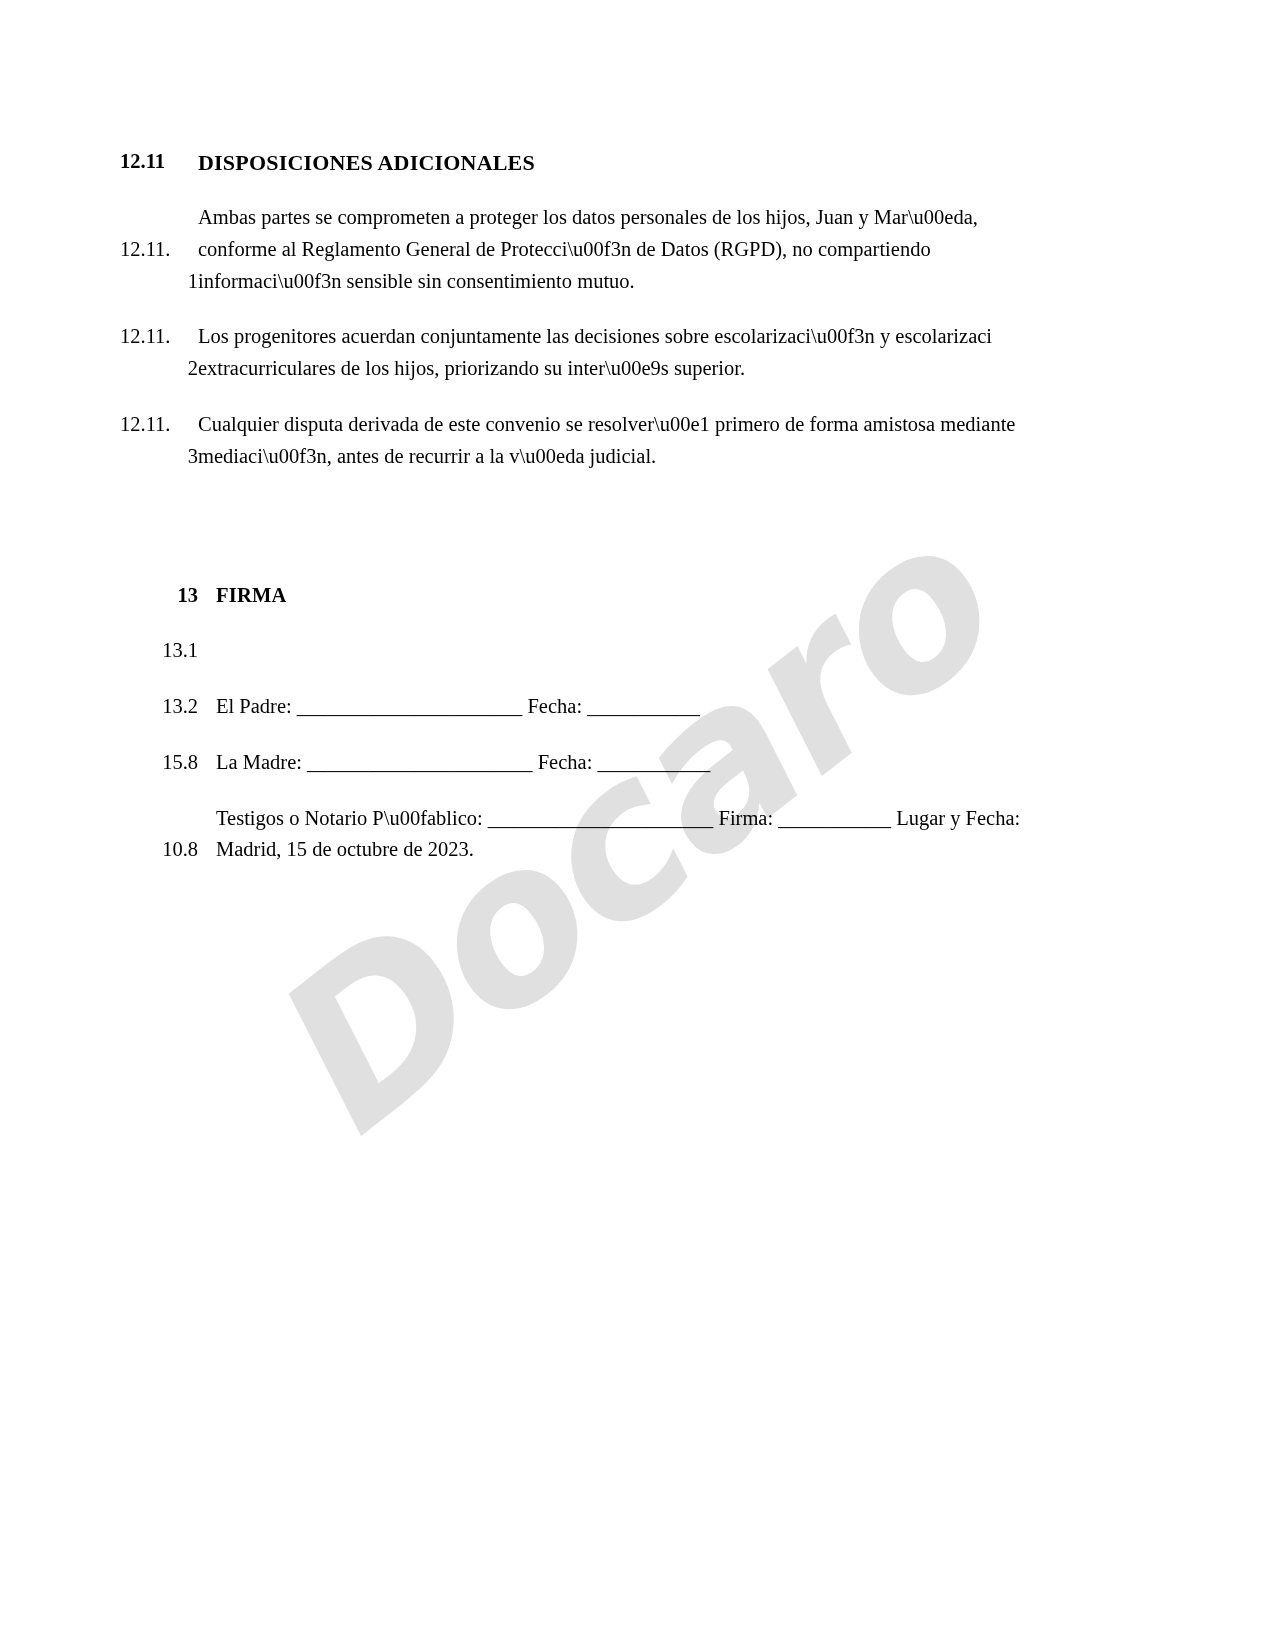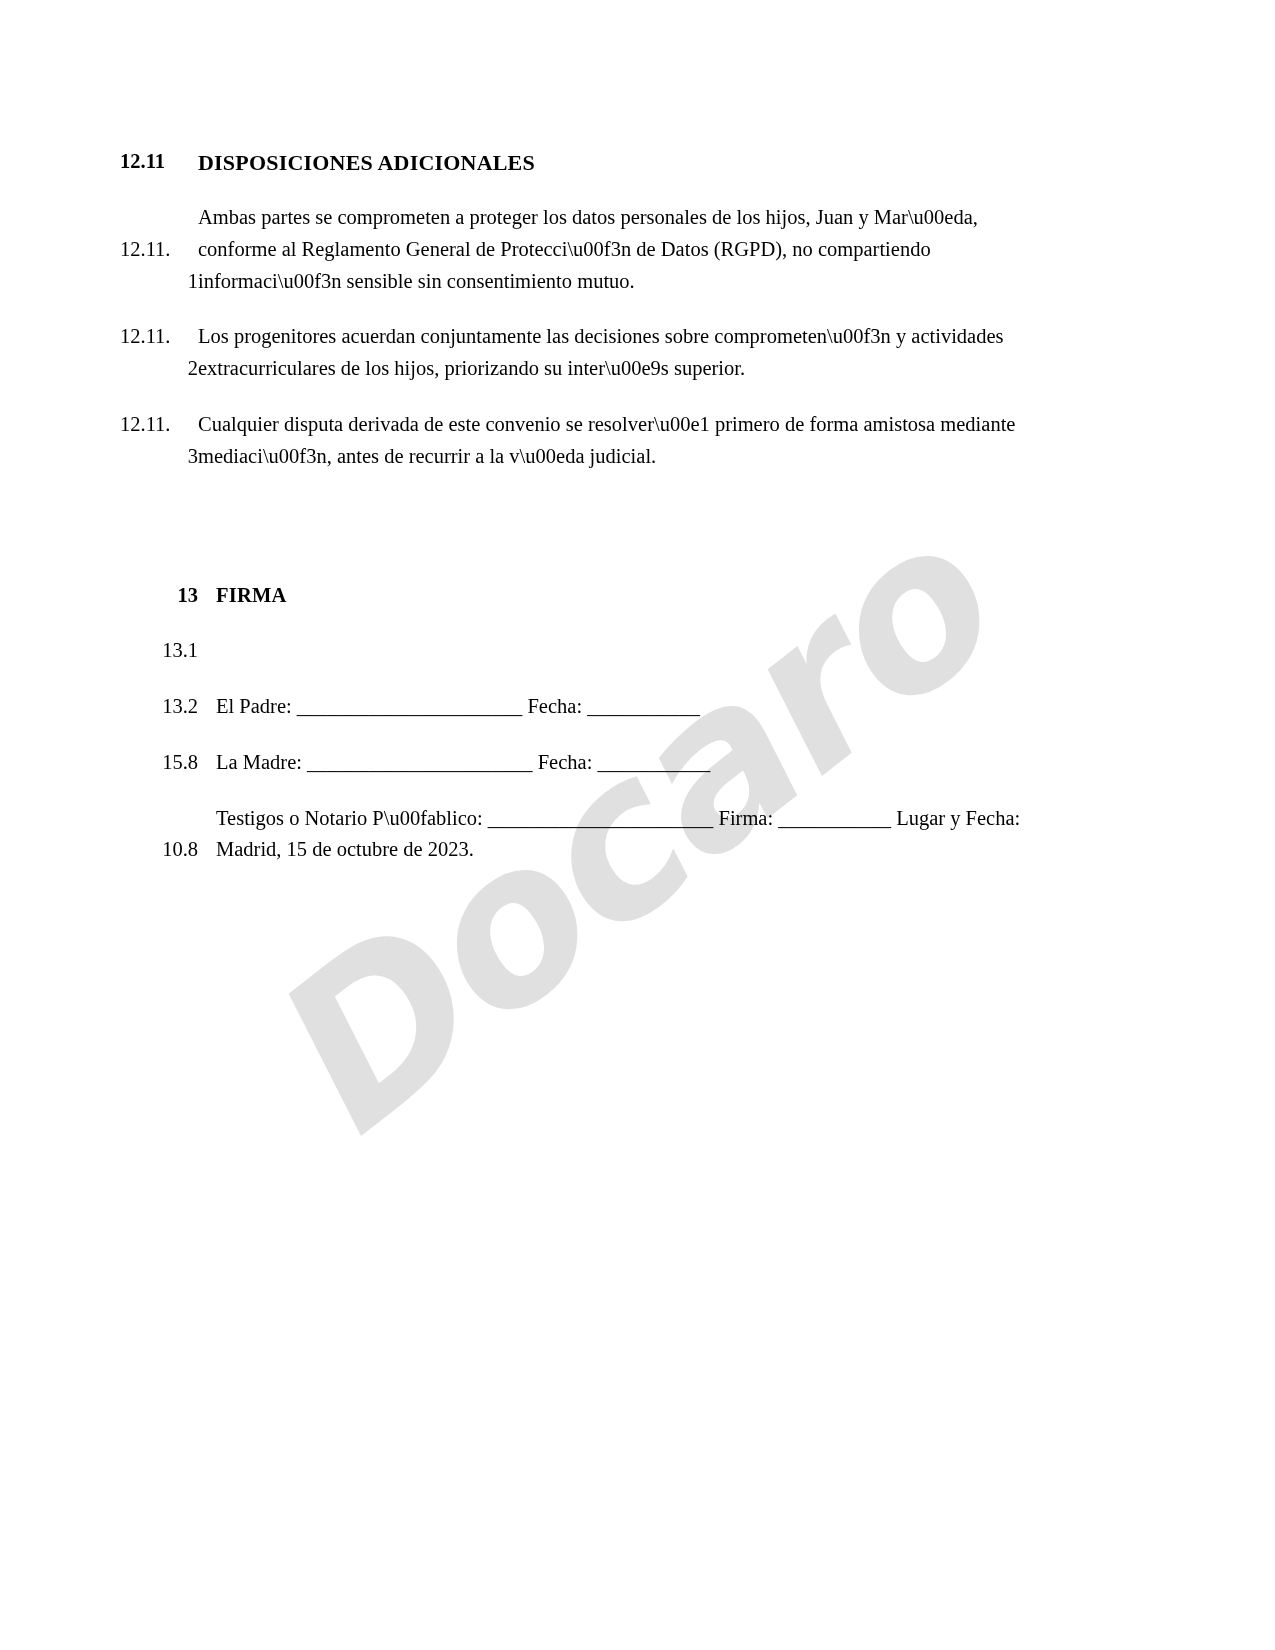--- a/index.html
+++ b/index.html
@@ -126,21 +126,21 @@
         <span class="numline2">1</span>
       </div>
       <div class="clause-body">Ambas partes se comprometen a proteger los datos personales de los hijos, Juan y Mar\u00eda, conforme al Reglamento General de Protecci\u00f3n de Datos (RGPD), no compartiendo informaci\u00f3n sensible sin consentimiento mutuo.</div>
     </div>
 
     <div class="clause">
       <div class="clause-num nowrapnum">
         <span>12.11.</span>
         <span class="numline2">2</span>
       </div>
-      <div class="clause-body">Los progenitores acuerdan conjuntamente las decisiones sobre comprometen\u00f3n y actividades extracurriculares de los hijos, priorizando su inter\u00e9s superior.</div>
+      <div class="clause-body">Los progenitores acuerdan conjuntamente las decisiones sobre escolarizaci\u00f3n y escolarizaci extracurriculares de los hijos, priorizando su inter\u00e9s superior.</div>
     </div>
 
     <div class="clause">
       <div class="clause-num nowrapnum">
         <span>12.11.</span>
         <span class="numline2">3</span>
       </div>
       <div class="clause-body">Cualquier disputa derivada de este convenio se resolver\u00e1 primero de forma amistosa mediante mediaci\u00f3n, antes de recurrir a la v\u00eda judicial.</div>
     </div>
 

